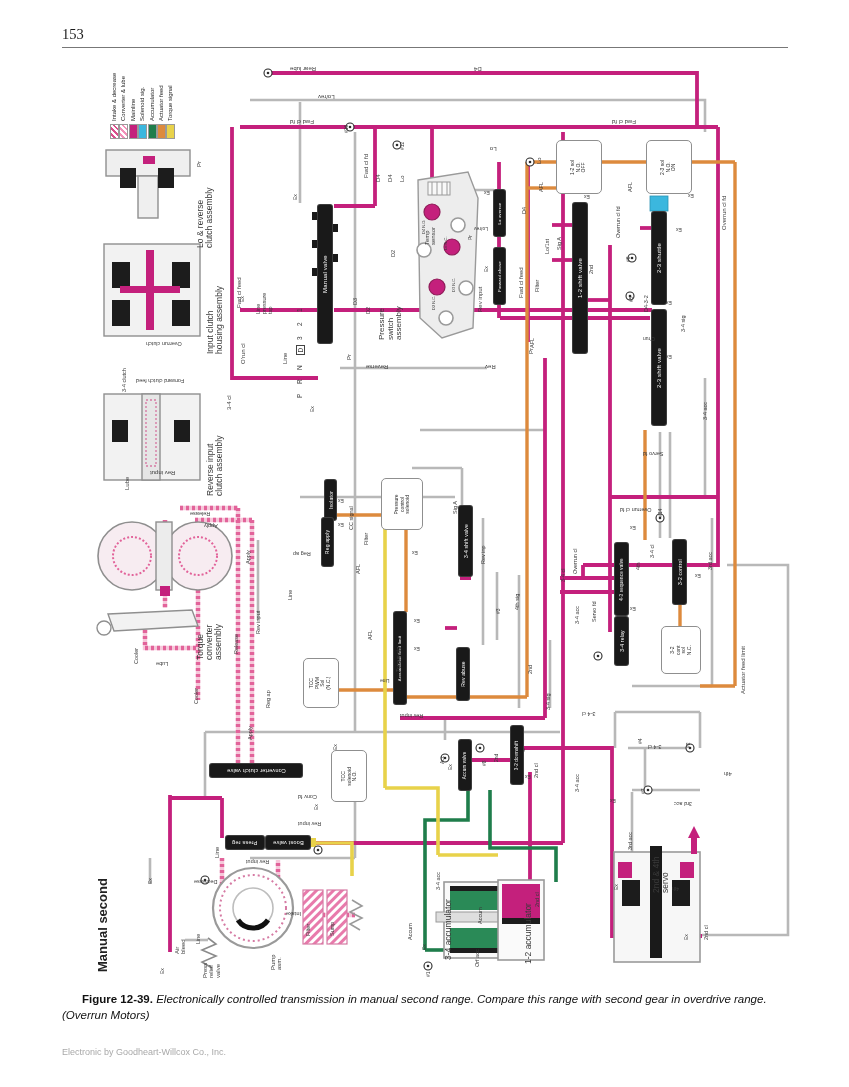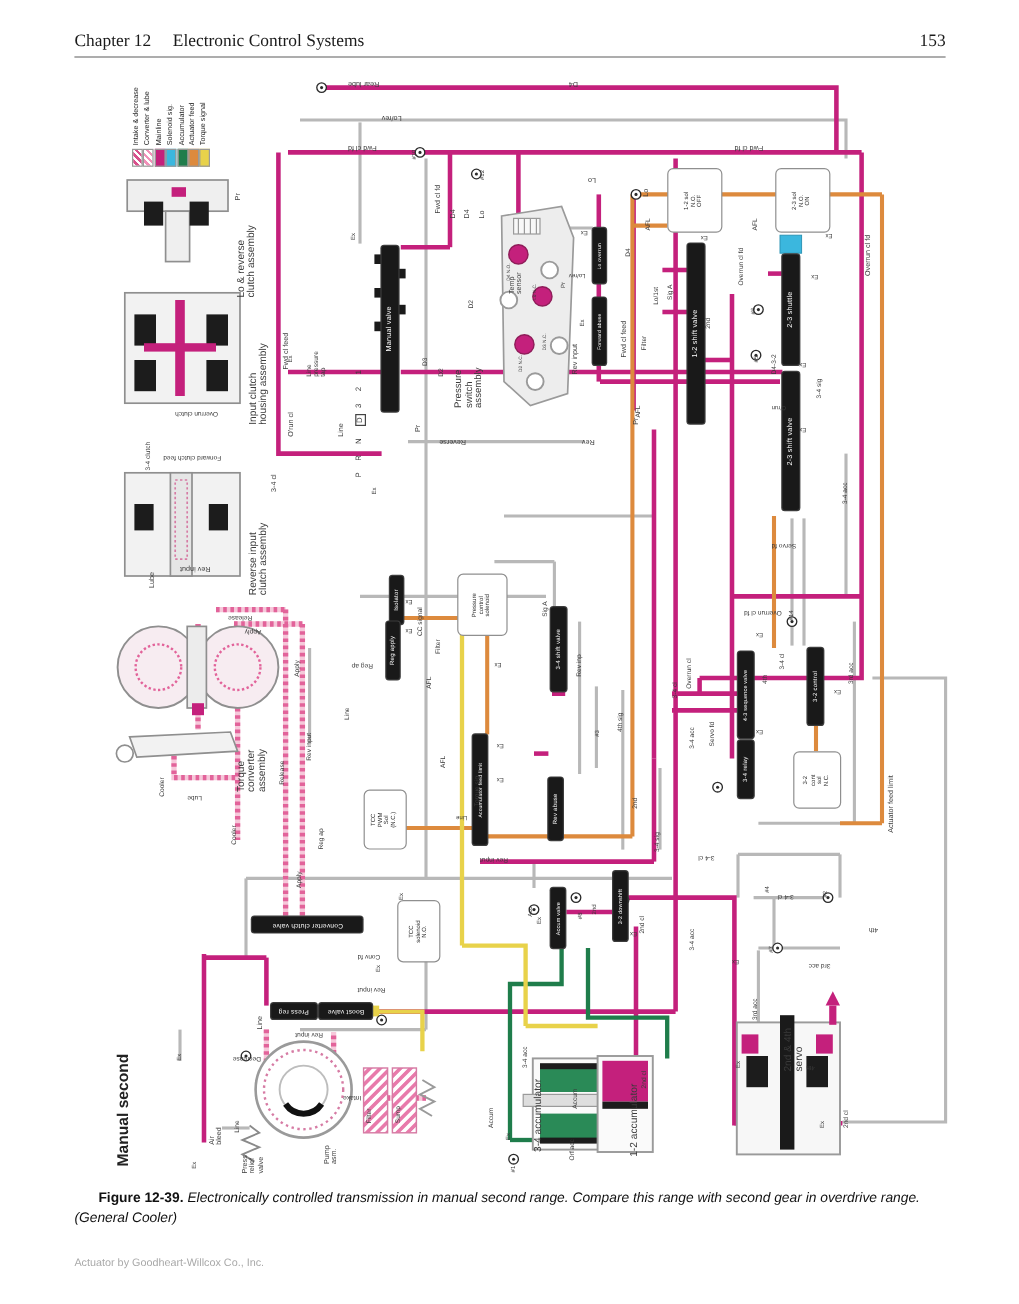--- a/index.html
+++ b/index.html
@@ -27,23 +27,20 @@
        display:flex;align-items:center;justify-content:center;}
   .sol span{transform:rotate(-90deg);text-align:center;white-space:pre-line;color:#2a2a2a;line-height:1.12;}
   .leg-sw{position:absolute;width:7px;height:13px;border:0.5px solid #999;}
 </style>
 </head>
 <body>
 
 <div id="page">
 
   <div class="hdr">
-    <div class="l">
-      <span>Chapter 12</span><span>Electronic Control Systems</span>
-    </div>
     <div>153</div>
   </div>
   <div class="hdr-rule"></div>
 
   <svg width="849" height="1087" viewBox="0 0 849 1087">
     <defs>
       <pattern id="hp" width="6" height="6" patternTransform="rotate(45)" patternUnits="userSpaceOnUse">
         <rect width="6" height="6" fill="#ffffff"></rect>
           <rect width="3" height="6" fill="#e87aab"></rect>
       </pattern>
@@ -638,16 +635,16 @@
       <span class="lbl r90" style="left: 703px; top: 420px; font-size: 5.5px;">3-4 acc</span>
       <span class="lbl r90" style="left: 708px; top: 570px; font-size: 5.5px;">3rd acc</span>
       <span class="lbl r180" style="left: 630px; top: 525px; font-size: 5px;">Ex</span>
       <span class="lbl r180" style="left: 630px; top: 606px; font-size: 5px;">Ex</span>
       <span class="lbl r180" style="left: 695px; top: 573px; font-size: 5px;">Ex</span>
     </div>
 
   <div class="cap">
     <b>Figure 12-39.</b>
     <i>Electronically controlled transmission in manual second range. Compare this range with second gear in overdrive range.</i>
-    <i>(General Cooler)</i>
+    <i>(Overrun Motors)</i>
   </div>
-  <div class="copy">Actuator by Goodheart-Willcox Co., Inc.</div>
+  <div class="copy">Electronic by Goodheart-Willcox Co., Inc.</div>
 </div>
 
 </body></html>

